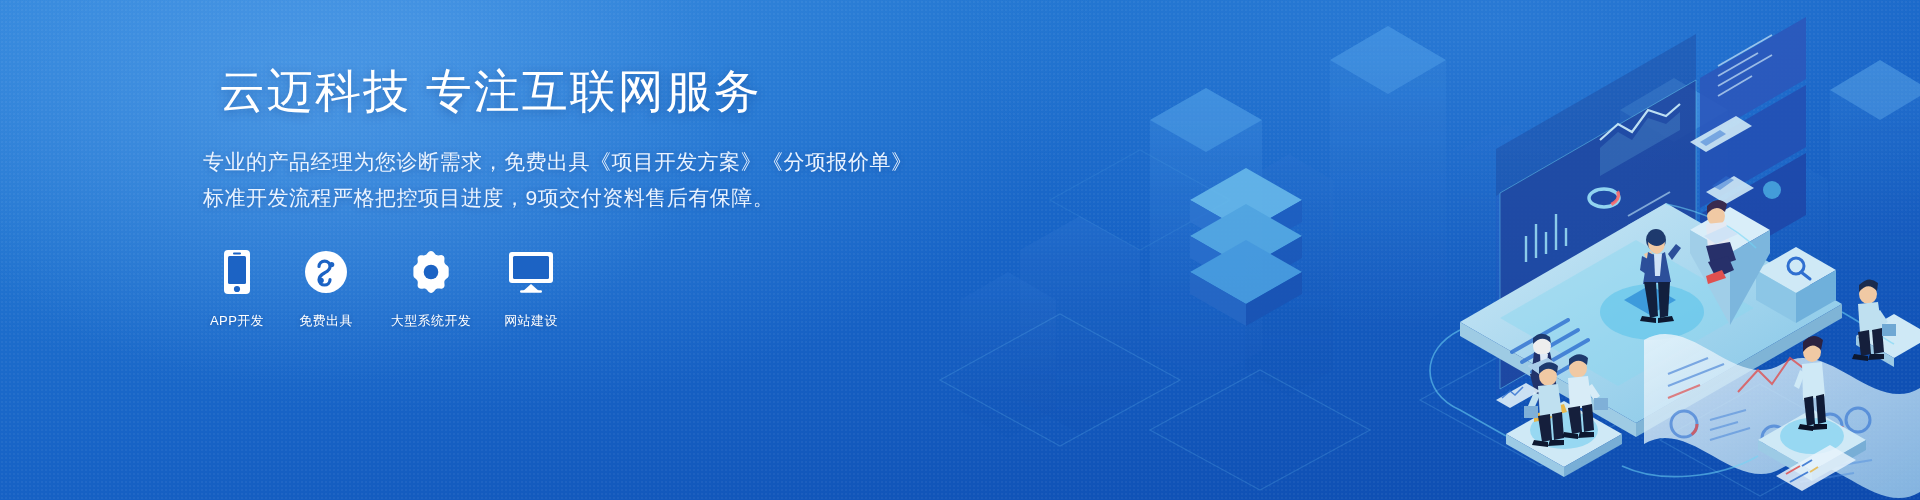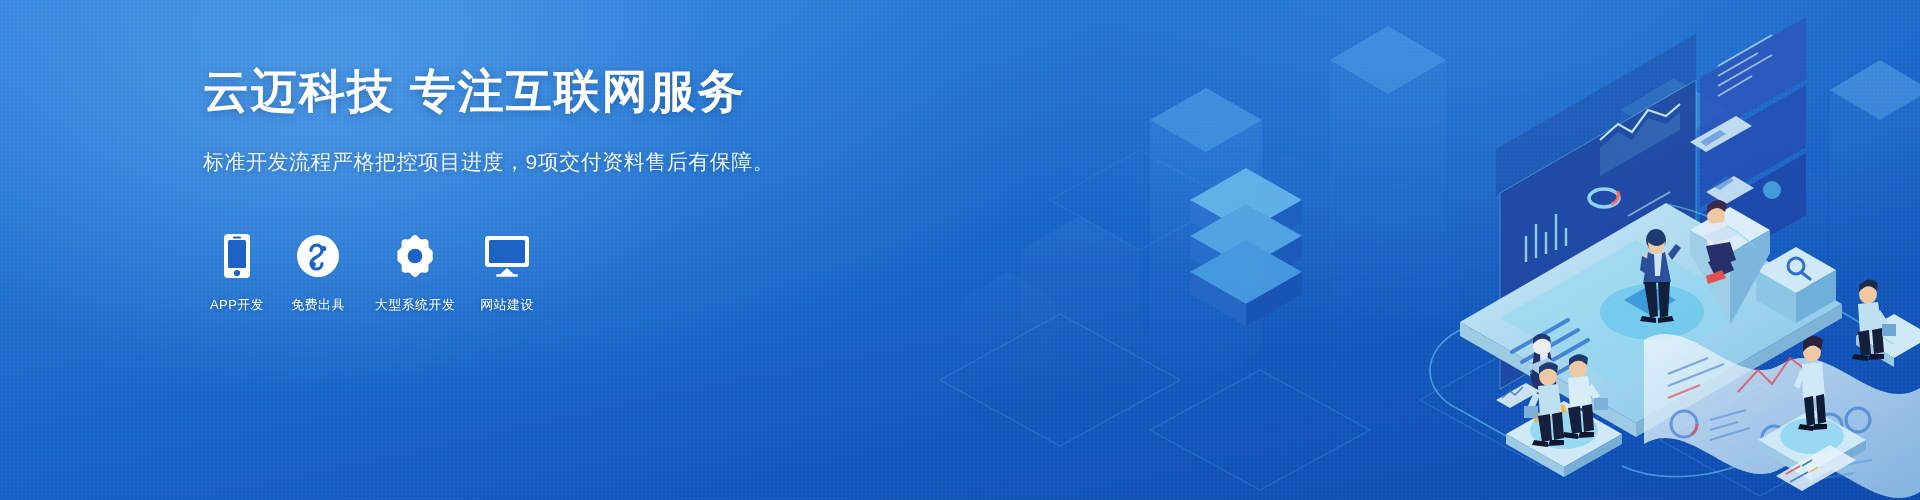--- a/index.html
+++ b/index.html
@@ -22,32 +22,32 @@
   }
   .glow-tl{
     position:absolute;left:-140px;top:-210px;width:900px;height:620px;
     background:radial-gradient(ellipse at center, rgba(120,185,245,.30) 0%, rgba(120,185,245,0) 65%);
     pointer-events:none;
   }
 
   
   .copy{position:absolute;left:203px;top:66px;width:700px;}
   .headline{
-    color:#ffffff;font-size:46px;line-height:1.12;font-weight:700;
-    letter-spacing:2px;margin:0 0 26px 0;white-space:nowrap;
+    color:#ffffff;font-size:46px;line-height:1.12;font-weight:400;
+    letter-spacing:2px;margin:0 0 26px 16px;white-space:nowrap;
     text-shadow:0 2px 10px rgba(0,40,110,.35);
   }
   .subline{
     color:#eaf3ff;font-size:21px;line-height:1.72;margin:0;
     letter-spacing:.5px;white-space:nowrap;
     text-shadow:0 1px 6px rgba(0,40,110,.30);
   }
 
   
-  .services{position:absolute;left:203px;top:232px;display:flex;align-items:flex-start;gap:4px;}
+  .services{position:absolute;left:203px;top:248px;display:flex;align-items:flex-start;gap:12px;}
   .svc{display:flex;flex-direction:column;align-items:center;width:0;}
   .svc-ico{height:48px;display:flex;align-items:center;justify-content:center;margin-bottom:16px;}
   .svc-ico svg{display:block;}
   .svc-label{
     color:#ffffff;font-size:13px;white-space:nowrap;letter-spacing:.4px;
     text-shadow:0 1px 4px rgba(0,40,110,.35);
   }
   .svc-0{width:68px;}.svc-1{width:86px;}.svc-2{width:88px;}
   .svc-3{width:76px;}.svc-4{width:100px;}
 
@@ -394,20 +394,21 @@
           <path d="M902 466 l10 -6" stroke="#2f6fd0"></path>
           <path d="M890 482 l18 -10" stroke="#2f6fd0"></path>
           <path d="M910 472 l8 -5" stroke="#e8b84b"></path>
         </g>
       </g>
     </svg>
   </div>
 
   <div class="copy">
     <h1 class="headline">云迈科技 专注互联网服务</h1>
+    <p class="subline">专业的产品经理为您诊断需求，免费出具《项目开发方案》《分项报价单》</p>
     <p class="subline">标准开发流程严格把控项目进度，9项交付资料售后有保障。</p>
   </div>
 
   <div class="services">
 
     <div class="svc svc-0">
       <div class="svc-ico">
         <svg width="30" height="46" viewBox="0 0 30 46" fill="#fff">
           <rect x="2" y="1" width="26" height="44" rx="4"></rect>
           <rect x="6" y="7" width="18" height="28" rx="1.5" fill="#1c63c4"></rect>

